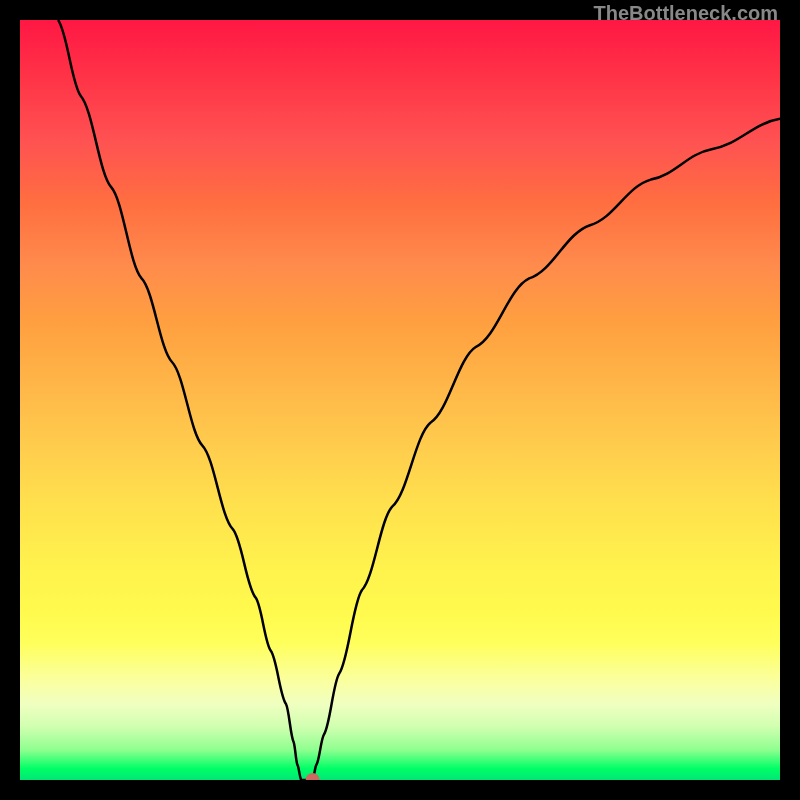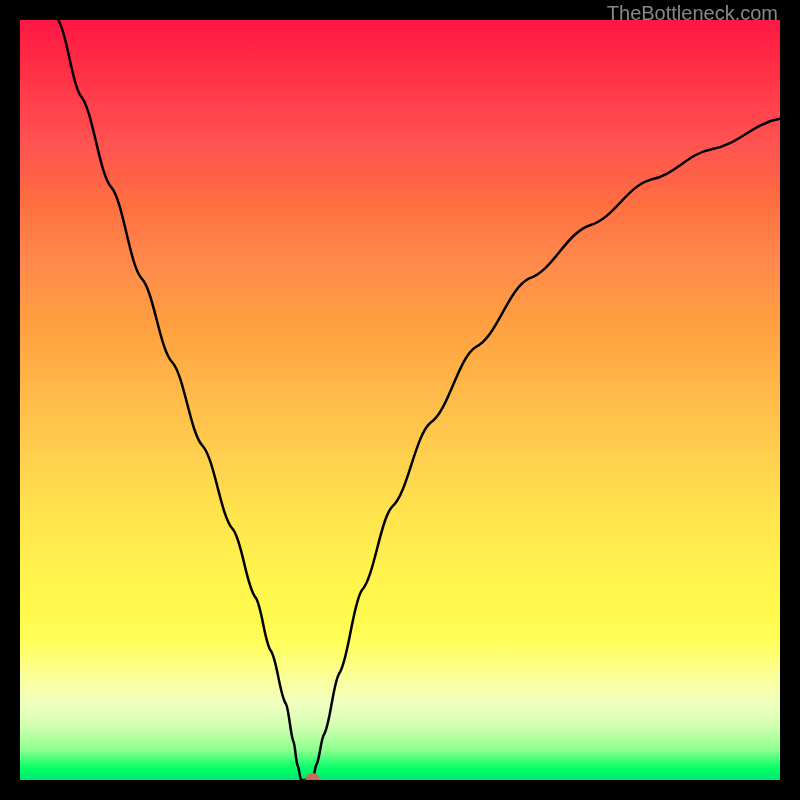--- a/index.html
+++ b/index.html
@@ -47,21 +47,21 @@
     position: absolute;
     width: 100%;
     height: 100%;
   }
   .attribution {
     position: absolute;
     top: 2px;
     right: 22px;
     color: #888;
     font-size: 20px;
-    font-weight: normal;
+    font-weight: bold;
     letter-spacing: 0px;
   }
 </style>
 </head>
 <body>
 
 <div class="chart-container">
   <div class="attribution">TheBottleneck.com</div>
   <div class="plot-area">
     <div class="gradient-bg"></div>

